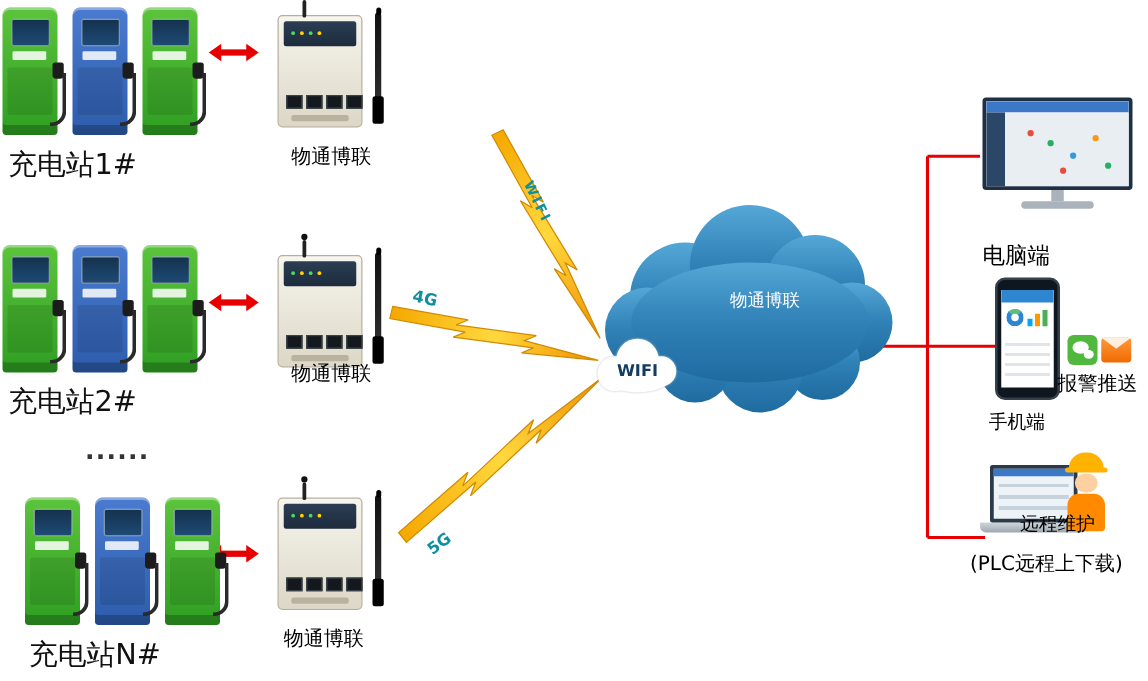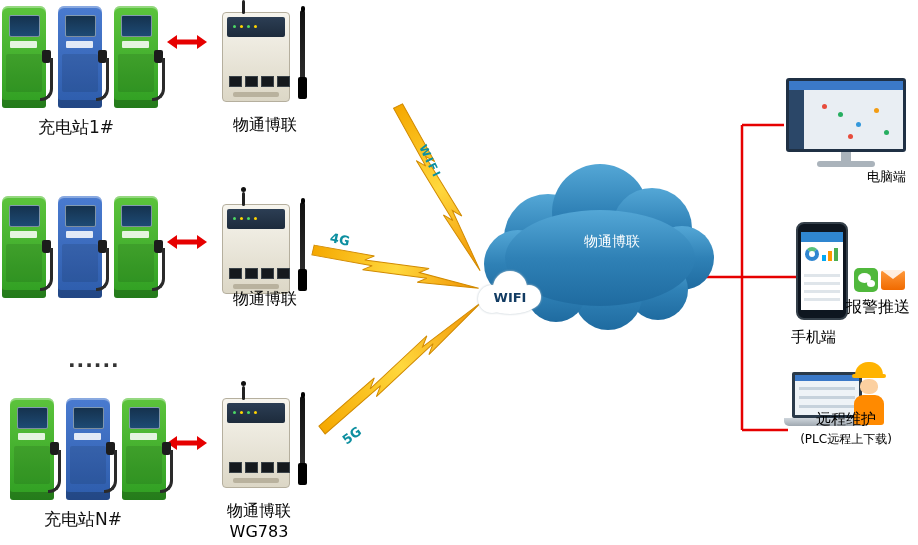--- a/index.html
+++ b/index.html
@@ -14,22 +14,22 @@
   .pile.green{background:linear-gradient(180deg,#5cc43c,#2f9e22);}
   .pile.blue{background:linear-gradient(180deg,#4a7bd0,#2d5cab);}
   .pile i{display:block;position:absolute;}
   .p-screen{top:9px;left:7px;width:29px;height:20px;border-radius:2px;
             background:linear-gradient(180deg,#15324e,#1d4a74);border:1px solid rgba(255,255,255,.45);}
   .p-strip{top:35px;left:8px;width:27px;height:7px;background:rgba(255,255,255,.85);border-radius:1px;}
   .p-mid{top:48px;left:4px;right:4px;height:38px;background:rgba(0,0,0,.10);border-radius:2px;}
   .p-gun{right:-5px;top:44px;width:9px;height:13px;background:#1c1c1c;border-radius:2px 2px 3px 3px;}
   .p-wire{right:-7px;top:52px;width:10px;height:40px;border-right:3px solid #2a2a2a;
           border-bottom:3px solid #2a2a2a;border-radius:0 0 12px 0;}
-  .station-label{position:absolute;top:110px;left:0;width:112px;text-align:right;
-                 font-size:17px;color:#111;white-space:nowrap;}
+  .station-label{position:absolute;top:110px;left:0;width:112px;text-align:center;
+                 font-size:23px;color:#111;white-space:nowrap;}
   .ellipsis{position:absolute;left:68px;top:348px;font-size:20px;font-weight:bold;
             letter-spacing:1px;color:#333;}
 
   
   .router{position:absolute;width:100px;height:110px;}
   .r-box{position:absolute;left:6px;top:10px;width:66px;height:88px;border-radius:4px;
          background:linear-gradient(180deg,#f7f5ee,#dcd7c6);border:1px solid #b5af9e;}
   .r-face-top{position:absolute;left:4px;top:4px;right:4px;height:20px;border-radius:2px;
               background:linear-gradient(180deg,#2c3e54,#1d2b3c);}
   .r-led{position:absolute;left:6px;top:8px;width:3px;height:3px;border-radius:50%;background:#4cd964;
@@ -61,21 +61,21 @@
   .monitor{position:absolute;left:786px;top:78px;width:120px;}
   .mon-screen{position:relative;width:120px;height:74px;border:3px solid #1f3044;border-radius:3px;
               background:#fff;box-sizing:border-box;overflow:hidden;}
   .mon-header{position:absolute;left:0;top:0;right:0;height:9px;background:#3b79c8;}
   .mon-side{position:absolute;left:0;top:9px;bottom:0;width:15px;background:#2b4768;}
   .mon-map{position:absolute;left:15px;top:9px;right:0;bottom:0;background:#e9eef3;}
   .mon-dots{position:absolute;left:18px;top:14px;width:5px;height:5px;border-radius:50%;background:#e74c3c;
             box-shadow:16px 8px 0 #27ae60, 34px 18px 0 #3498db, 52px 4px 0 #f39c12, 26px 30px 0 #e74c3c, 62px 26px 0 #27ae60;}
   .mon-neck{width:10px;height:9px;background:#aab3bb;margin:0 auto;}
   .mon-base{width:58px;height:6px;background:#aab3bb;border-radius:3px;margin:0 auto;}
-  .pc-label{position:absolute;left:786px;top:168px;width:120px;text-align:right;font-size:13px;}
+  .pc-label{position:absolute;left:786px;top:192px;width:120px;text-align:left;font-size:18px;}
 
   .phone{position:absolute;left:796px;top:222px;width:52px;height:98px;background:#0e1620;
          border:2px solid #35404a;border-radius:8px;box-sizing:border-box;padding:8px 3px;}
   .ph-screen{position:relative;width:100%;height:100%;background:#fff;overflow:hidden;}
   .ph-bar{position:absolute;left:0;top:0;right:0;height:10px;background:#2f86d0;}
   .ph-donut{position:absolute;left:4px;top:15px;width:14px;height:14px;border-radius:50%;
             border:4px solid #2f86d0;border-top-color:#58c07a;box-sizing:border-box;}
   .ph-bars{position:absolute;right:5px;top:16px;display:flex;align-items:flex-end;gap:2px;}
   .ph-bars i{display:block;width:4px;background:#4caf50;}
   .ph-bars i:nth-child(1){height:6px;background:#03a9f4;}
@@ -102,21 +102,21 @@
   .lap-lines{position:absolute;left:4px;right:4px;top:12px;height:26px;
              background:repeating-linear-gradient(180deg,#c6d2dc 0 3px,transparent 3px 9px);}
   .lap-base{width:86px;height:8px;background:linear-gradient(180deg,#cfd6dc,#9fa8b0);
             border-radius:0 0 5px 5px;margin-left:-8px;}
   .worker{position:absolute;left:852px;top:362px;width:34px;}
   .w-hat{width:28px;height:13px;background:#ffb300;border-radius:14px 14px 0 0;margin:0 auto;position:relative;}
   .w-hat::after{content:'';position:absolute;left:-3px;top:12px;width:34px;height:4px;background:#ffb300;border-radius:2px;}
   .w-face{width:18px;height:15px;background:#fcd0a0;border-radius:45%;margin:4px auto 0;}
   .w-body{width:30px;height:30px;background:#ff8a00;border-radius:9px 9px 3px 3px;margin:1px auto 0;}
   .remote-label{position:absolute;left:782px;top:410px;width:128px;text-align:center;font-size:15px;}
-  .remote-note{position:absolute;left:776px;top:431px;width:140px;text-align:center;font-size:12px;}
+  .remote-note{position:absolute;left:776px;top:441px;width:140px;text-align:left;font-size:16px;}
 </style>
 </head>
 <body>
 
 <div class="canvas">
 
   <svg class="overlay" viewBox="0 0 918 545">
     <defs>
       <linearGradient id="boltg" x1="0" y1="0" x2="1" y2="0">
         <stop offset="0" stop-color="#f5a800"></stop>
@@ -206,25 +206,26 @@
         <i class="p-gun"></i>
         <i class="p-wire"></i>
       </div>
     <div class="pile green" style="left:112px">
         <i class="p-screen"></i>
         <i class="p-strip"></i>
         <i class="p-mid"></i>
         <i class="p-gun"></i>
         <i class="p-wire"></i>
       </div>
+    <div class="station-label">充电站2#</div>
   </div>
 
   <div class="ellipsis">......</div>
 
-  <div class="station" style="left:10px;top:398px">
+  <div class="station" style="left:20px;top:398px">
     <div class="pile green" style="left:0">
         <i class="p-screen"></i>
         <i class="p-strip"></i>
         <i class="p-mid"></i>
         <i class="p-gun"></i>
         <i class="p-wire"></i>
       </div>
     <div class="pile blue" style="left:56px">
         <i class="p-screen"></i>
         <i class="p-strip"></i>
@@ -293,21 +294,20 @@
           <i></i>
           <i></i>
         </div>
       <div class="r-din"></div>
     </div>
     <div class="r-ant-small"></div>
     <div class="r-ant"></div>
   </div>
   <div class="gw-label" style="left:194px;top:500px">
     <div>物通博联</div>
-    <div>WG783</div>
   </div>
 
   <div class="link-label link-wifi">WIFI</div>
   <div class="link-label link-4g">4G</div>
   <div class="link-label link-5g">5G</div>
 
   <div class="cloud-title">
     <div>物通博联</div>
   </div>
   <div class="mqtt-label">WIFI</div>

